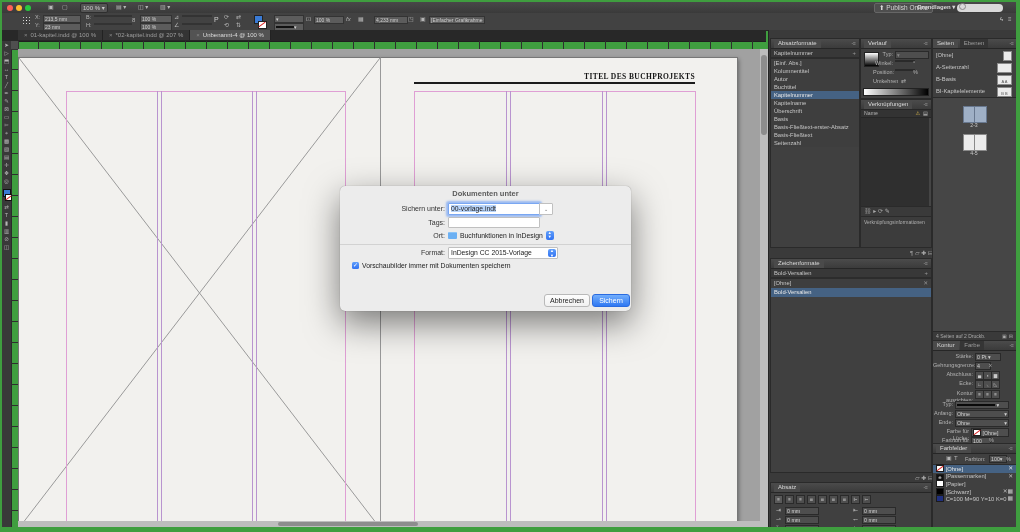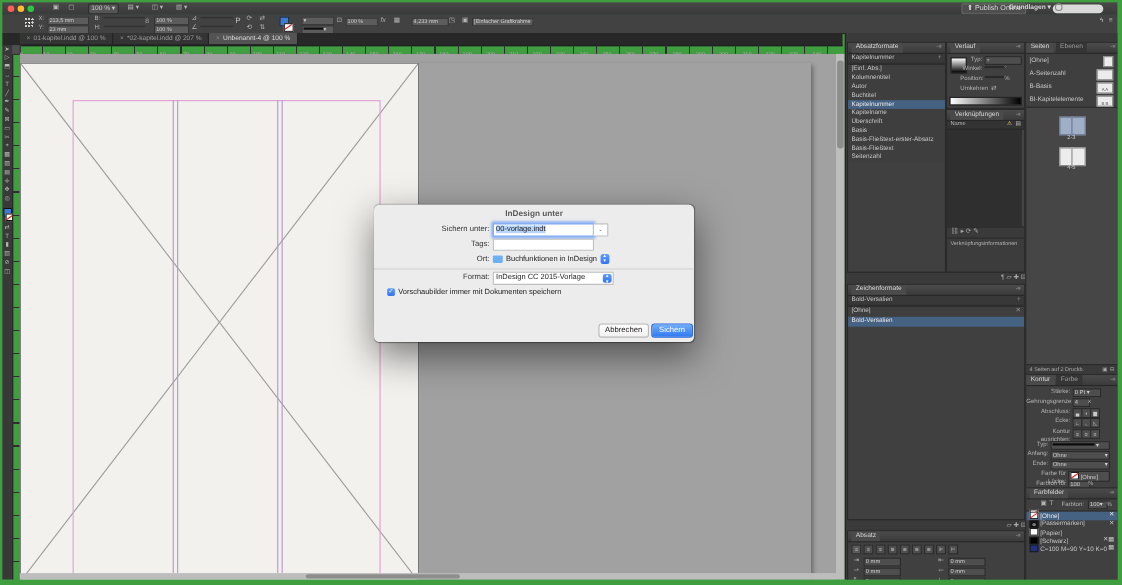--- a/index.html
+++ b/index.html
@@ -203,20 +203,29 @@
           <line x1="0" y1="0" x2="361" y2="470" stroke="#9a9a9a" stroke-width="1"></line>
           <line x1="361" y1="0" x2="0" y2="470" stroke="#9a9a9a" stroke-width="1"></line>
         </svg>
         <div class="p guide-m" style="left:47px;top:33px;width:278px;height:430px;"></div>
         <div class="p guide-c" style="left:138px;top:33px;height:430px;"></div>
         <div class="p guide-c" style="left:142px;top:33px;height:430px;"></div>
         <div class="p guide-c" style="left:233px;top:33px;height:430px;"></div>
         <div class="p guide-c" style="left:237px;top:33px;height:430px;"></div>
       </div>
 
+      <div class="p page" style="left:362px;top:0;width:356px;height:470px;border:1px solid #777;border-left:1px solid #999;">
+        <div class="p guide-m" style="left:33px;top:33px;width:280px;height:430px;"></div>
+        <div class="p guide-c" style="left:125px;top:33px;height:430px;"></div>
+        <div class="p guide-c" style="left:129px;top:33px;height:430px;"></div>
+        <div class="p guide-c" style="left:221px;top:33px;height:430px;"></div>
+        <div class="p guide-c" style="left:225px;top:33px;height:430px;"></div>
+        <div class="p" style="left:33px;top:14px;width:281px;text-align:right;font-family:'Liberation Serif',serif;font-weight:bold;font-size:7.5px;letter-spacing:.4px;color:#141414;">TITEL DES BUCHPROJEKTS</div>
+        <div class="p" style="left:33px;top:24px;width:281px;height:1.5px;background:#1c1c1c;"></div>
+      </div>
     </div>
   </div>
 
   <div class="p scroll" style="left:760px;top:49px;width:8px;height:478px;">
     <div class="p thumb" style="left:1px;top:6px;width:6px;height:80px;"></div>
   </div>
   <div class="p scroll" style="left:18px;top:521px;width:742px;height:6px;">
     <div class="p thumb" style="left:260px;top:1px;width:140px;height:4px;"></div>
   </div>
 
@@ -405,21 +414,21 @@
       <div class="prow" style="height:7.5px;line-height:7.5px;"><span class="swatch" style="background:#20307e;"></span> <span>C=100 M=90 Y=10 K=0</span><span style="float:right;">▦</span></div>
     </div>
   </div>
 
   <div class="p" style="left:0;top:0;width:1020px;height:2px;background:#3f9e3f;"></div>
   <div class="p" style="left:0;top:527px;width:1020px;height:5px;background:#3f9e3f;"></div>
   <div class="p" style="left:0;top:0;width:2px;height:532px;background:#3f9e3f;"></div>
   <div class="p" style="left:1016px;top:0;width:4px;height:532px;background:#3f9e3f;"></div>
 
   <div class="p dialog" style="left:340px;top:186px;width:291px;height:125px;">
-    <div class="dlg-title" style="padding-top:3px;">InDesign unter</div>
+    <div class="dlg-title" style="padding-top:3px;">Dokumenten unter</div>
     <div class="p dlg-label" style="left:0;top:19px;width:105px;">Sichern unter:</div>
     <div class="p dlg-field focusring" style="left:108px;top:17px;width:86px;height:10px;"><span class="selected-text">00-vorlage.indt</span></div>
     <div class="p dlg-field" style="left:199px;top:17px;width:8px;height:10px;color:#666;font-size:5px;text-align:center;">⌄</div>
     <div class="p dlg-label" style="left:0;top:33px;width:105px;">Tags:</div>
     <div class="p dlg-field" style="left:108px;top:31px;width:86px;height:9px;"></div>
     <div class="p dlg-label" style="left:0;top:46px;width:105px;">Ort:</div>
     <div class="p" style="left:108px;top:44px;height:10px;display:flex;align-items:center;gap:3px;">
       <span class="folder"></span>
       <span style="font-size:6.8px;color:#222;">Buchfunktionen in InDesign</span>
       <span class="stepper" style="height:9px;display:inline-block;">▲<br>▼</span>

